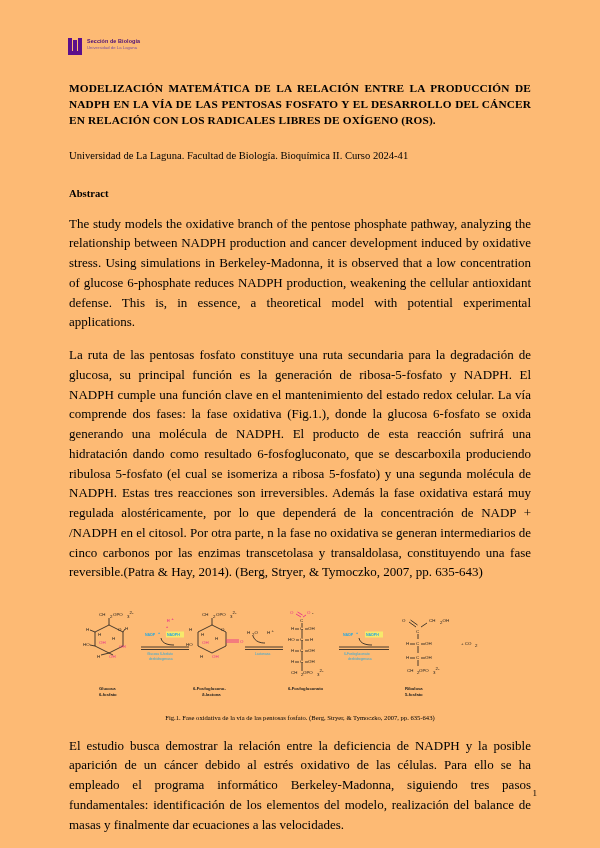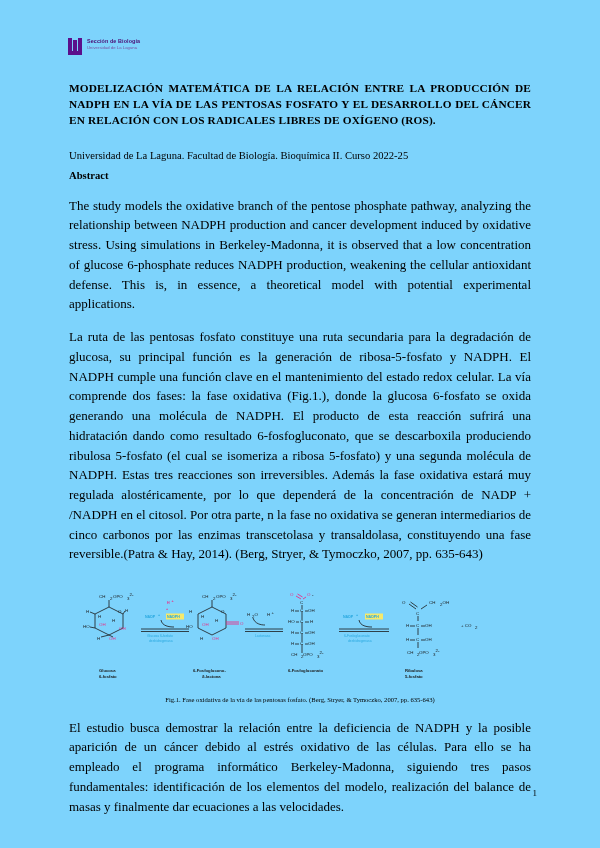--- a/index.html
+++ b/index.html
@@ -12,21 +12,21 @@
     height: 848px;
     position: relative;
     font-family: "Liberation Serif", "DejaVu Serif", serif;
     color: #000;
     overflow: hidden;
   }
 
   .page {
     position: absolute;
     inset: 0;
-    background: #7dd3fc;
+    background: #fdba74;
     padding: 0;
   }
 
   
   .header {
     position: absolute;
     left: 68px;
     top: 38px;
     display: flex;
     align-items: flex-start;
@@ -87,21 +87,21 @@
 
   p.affiliation {
     font-size: 10.6px;
     margin: 21px 0 0 0;
     line-height: 1.3;
   }
 
   h2.section {
     font-size: 10.6px;
     font-weight: bold;
-    margin: 6px 0 0 0;
+    margin: 24px 0 0 0;
     line-height: 1.3;
   }
 
   p.para {
     font-size: 13px;
     line-height: 1.52;
     text-align: justify;
     margin: 13px 0 0 0;
     text-justify: inter-word;
   }
@@ -148,21 +148,21 @@
     <div class="logo-text">
       <span class="logo-title">Sección de Biología</span>
       <span class="logo-sub">Universidad de La Laguna</span>
     </div>
   </div>
 
   <div class="content">
 
     <h1 class="doc-title">MODELIZACIÓN MATEMÁTICA DE LA RELACIÓN ENTRE LA PRODUCCIÓN DE NADPH EN LA VÍA DE LAS PENTOSAS FOSFATO Y EL DESARROLLO DEL CÁNCER EN RELACIÓN CON LOS RADICALES LIBRES DE OXÍGENO (ROS).</h1>
 
-    <p class="affiliation">Universidad de La Laguna. Facultad de Biología. Bioquímica II. Curso 2022-25</p>
+    <p class="affiliation">Universidad de La Laguna. Facultad de Biología. Bioquímica II. Curso 2024-41</p>
 
     <h2 class="section">Abstract</h2>
     <p class="para">The study models the  oxidative branch of the pentose phosphate pathway, analyzing the relationship between NADPH production and cancer development induced by oxidative stress. Using  simulations in Berkeley-Madonna, it is observed that a low concentration of glucose 6-phosphate reduces NADPH production, weakening the cellular antioxidant defense. This is, in essence, a theoretical model with potential experimental applications.</p>
 
     <p class="para">La ruta de las pentosas fosfato constituye una ruta secundaria para la degradación de glucosa, su principal función es la generación de ribosa-5-fosfato y NADPH. El NADPH cumple una función clave en el mantenimiento del estado redox celular. La vía comprende dos fases: la fase oxidativa (Fig.1.), donde la glucosa 6-fosfato se oxida generando una molécula de NADPH. El producto de esta reacción sufrirá una hidratación dando como resultado 6-fosfogluconato, que se descarboxila produciendo ribulosa 5-fosfato (el cual se isomeriza a ribosa 5-fosfato) y una segunda molécula de NADPH. Estas tres reacciones son irreversibles. Además la fase oxidativa estará muy regulada alostéricamente, por lo que dependerá de la concentración de NADP + /NADPH en el citosol. Por otra parte, n la fase no oxidativa se generan intermediarios de cinco carbonos por las enzimas transcetolasa y transaldolasa, constituyendo una fase reversible.(Patra &amp; Hay, 2014). (Berg, Stryer, &amp; Tymoczko, 2007, pp. 635-643)</p>
 
     <div class="figure">
       <div class="fig-canvas">
         <svg width="462" height="108" viewBox="0 0 462 108" xmlns="http://www.w3.org/2000/svg">
           <defs>

